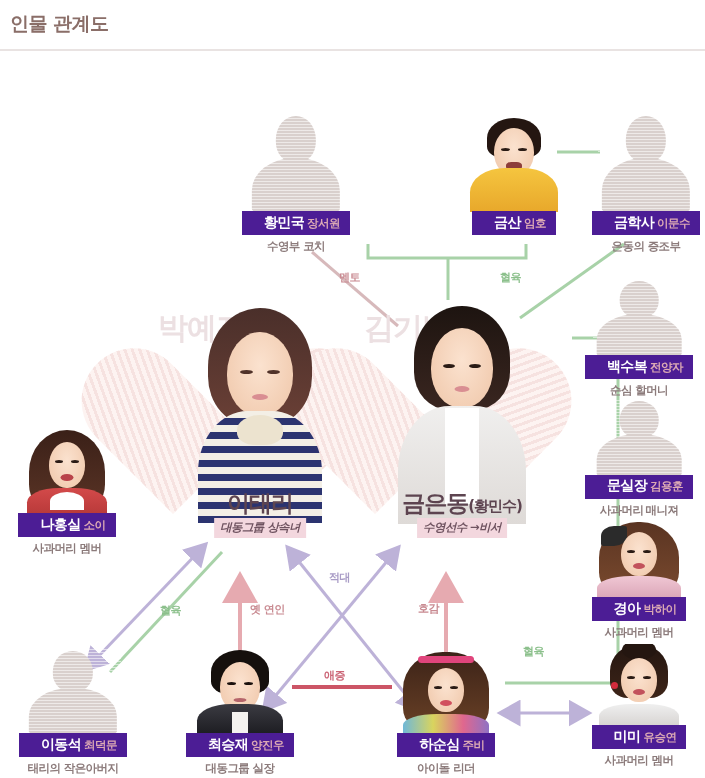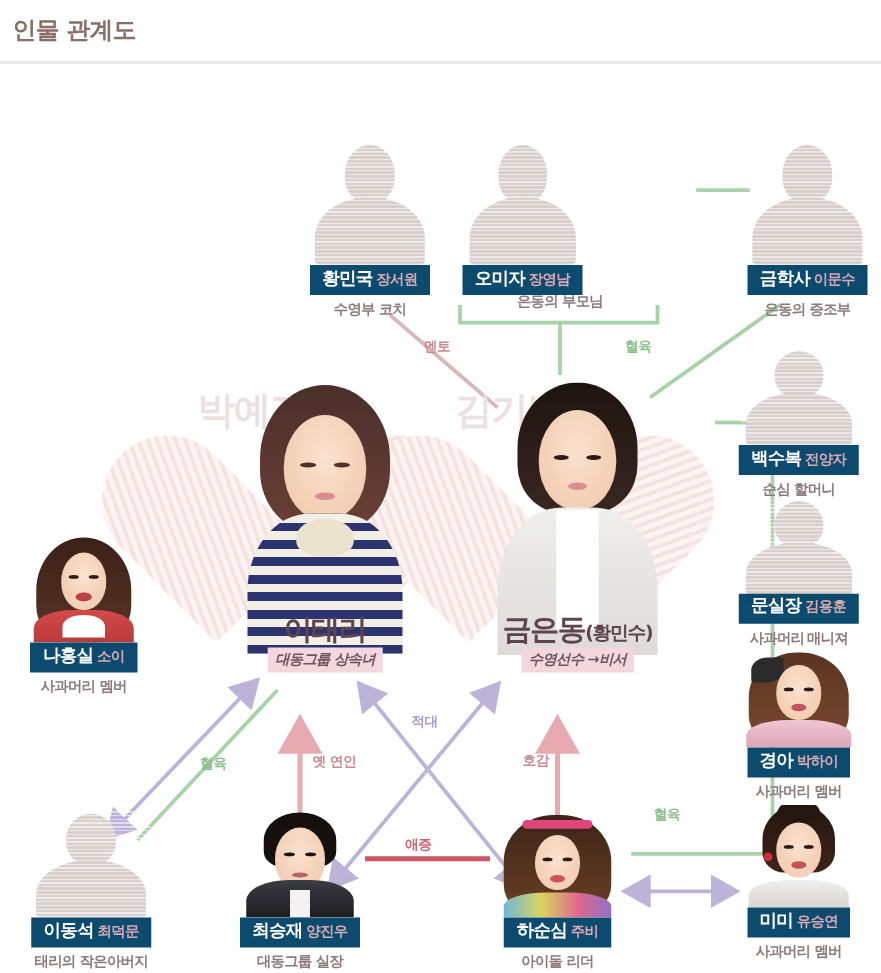--- a/index.html
+++ b/index.html
@@ -75,22 +75,22 @@
     background: radial-gradient(ellipse at 50% 40%, #fbe2cf 0%, #f2cdb2 75%, #e4b89c 100%);
     border-radius: 50% 50% 48% 48%;
   }
   .photo .torso {
     position:absolute; left:50%; transform:translateX(-50%); bottom:0;
     border-radius: 40% 40% 0 0 / 55% 55% 0 0;
   }
 
   .name-badge {
     position: relative; display: inline-block;
-    background: #0c4a6e; color: #ffffff;
-    padding: 4px 10px 5px 10px;
+    background: #4c1d95; color: #ffffff;
+    padding: 4px 10px 5px 22px;
     font-size: 14px; font-weight: bold; letter-spacing: -0.6px;
     white-space: nowrap; line-height: 1.05;
     margin-top: -14px; z-index: 4;
   }
   .name-badge .actor {
     color: #dba9b4; font-size: 11.5px; font-weight: bold;
     margin-left: 3px; letter-spacing: -0.5px;
   }
   .role {
     margin-top: 4px; font-size: 11.5px; font-weight: bold;
@@ -251,33 +251,38 @@
           <div class="head"></div>
           <div class="body"></div>
         </div>
     </div>
     <div class="name-badge">
       <span>황민국</span><span class="actor">장서원</span>
     </div>
     <div class="role">수영부 코치</div>
   </div>
 
-  <div class="node" style="left:368px; top:112px; width:100px;">
+
+  <div class="node" style="left:466px; top:112px; width:96px;">
     <div class="portrait-wrap" style="width:92px; height:100px;">
-      <div class="silhouette">
-          <div class="head"></div>
-          <div class="body"></div>
-        </div>
-    </div>
-    <div class="name-badge">
-      <span>오미자</span><span class="actor">장영남</span>
-    </div>
-    <div class="role" style="position:absolute; left:10px; top:118px; width:140px;">은동의 부모님</div>
-  </div>
-
+      <div class="photo">
+        <div class="hair" style="width:54px; height:40px; top:6px; background:#241611; border-radius:54% 54% 32% 32%;"></div>
+        <div class="face" style="width:40px; height:48px; top:16px;"></div>
+        <div style="position:absolute;left:50%;transform:translateX(-50%);top:36px;width:26px;height:4px;">
+          <span style="position:absolute;left:0;width:9px;height:3px;background:#2a1b15;border-radius:50%;"></span>
+          <span style="position:absolute;right:0;width:9px;height:3px;background:#2a1b15;border-radius:50%;"></span>
+        </div>
+        <div style="position:absolute;left:50%;transform:translateX(-50%);top:50px;width:16px;height:10px;background:#8d3d3a;border-radius:40% 40% 60% 60%;"></div>
+        <div class="torso" style="width:88px; height:44px; background:linear-gradient(180deg,#f5c53f 0%,#e8a82b 100%);"></div>
+      </div>
+    </div>
+    <div class="name-badge">
+      <span>금산</span><span class="actor">임호</span>
+    </div>
+  </div>
 
   <div class="node" style="left:590px; top:112px; width:112px;">
     <div class="portrait-wrap" style="width:96px; height:100px;">
       <div class="silhouette">
           <div class="head"></div>
           <div class="body"></div>
         </div>
     </div>
     <div class="name-badge">
       <span>금학사</span><span class="actor">이문수</span>

